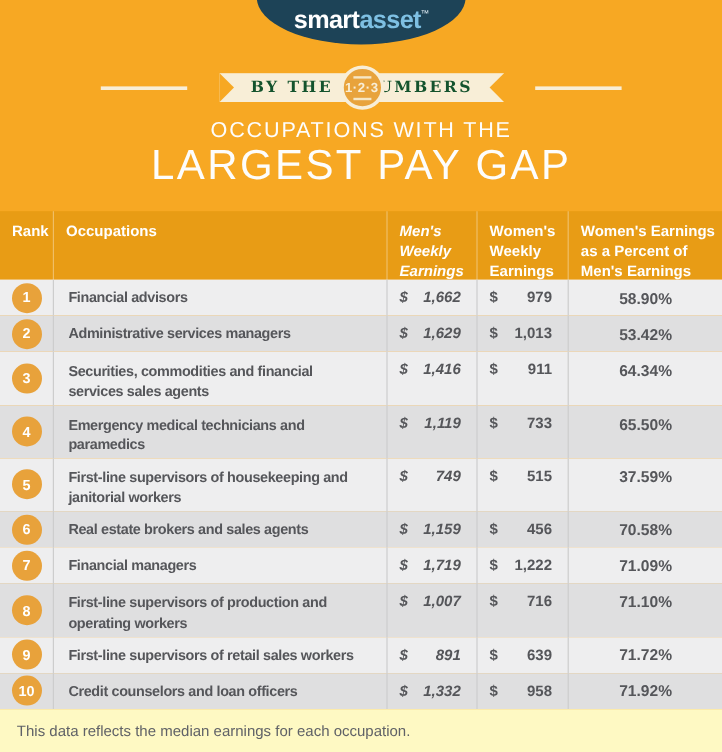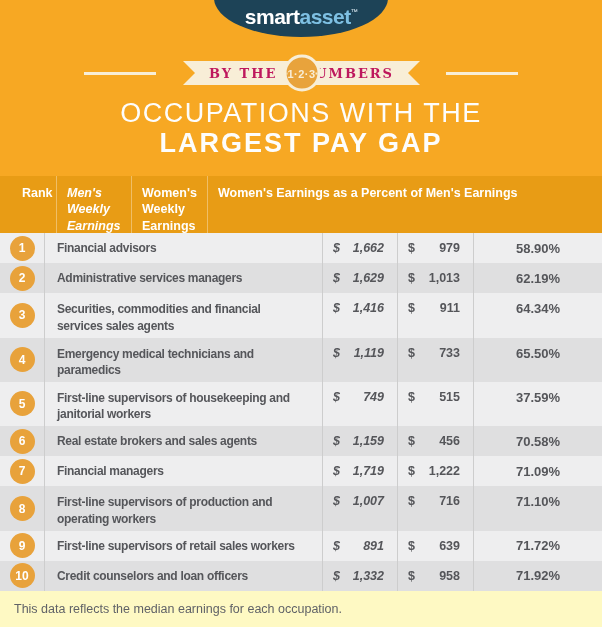--- a/index.html
+++ b/index.html
@@ -23,36 +23,36 @@
   .ribbon { position: absolute; left: 183px; right: 182px; top: 1px; height: 24px;
     background: #F8EED7; display: flex; align-items: center; justify-content: space-between;
     padding: 0 26px; }
   .ribbon::before { content: ""; position: absolute; left: 0; top: 0; width: 0; height: 0;
     border-top: 12px solid transparent; border-bottom: 12px solid transparent;
     border-left: 12px solid #F7A823; }
   .ribbon::after { content: ""; position: absolute; right: 0; top: 0; width: 0; height: 0;
     border-top: 12px solid transparent; border-bottom: 12px solid transparent;
     border-right: 12px solid #F7A823; }
   .ribbon-word { font-family: "DejaVu Serif", serif; font-weight: 700; font-size: 13px;
-    letter-spacing: 2px; color: #be185d; }
+    letter-spacing: 2px; color: #14532d; }
   .medallion { position: absolute; left: 50%; top: 50%; transform: translate(-50%, -50%);
     width: 37px; height: 37px; background: #E8A33C; border: 3px solid #F8EED7; border-radius: 50%;
-    display: flex; flex-direction: row; align-items: center; justify-content: center; z-index: 2; }
+    display: flex; flex-direction: column; align-items: center; justify-content: center; z-index: 2; }
   .medallion-line { width: 15px; height: 2px; background: #F6E7C6; margin: 2px 0; }
   .medallion-num { font-size: 11px; font-weight: 700; color: #F8EED7; letter-spacing: 0.5px; }
 
   
   .title { position: absolute; top: 98px; left: 0; right: 0; text-align: center; color: #FDFDFC; }
-  .title-line1 { font-size: 27px; font-weight: 400; letter-spacing: 1.5px; line-height: 1.15; }
-  .title-line2 { font-size: 27px; font-weight: 700; letter-spacing: 2px; line-height: 1.1; }
+  .title-line1 { font-size: 18px; font-weight: 400; letter-spacing: 1.5px; line-height: 1.15; }
+  .title-line2 { font-size: 35px; font-weight: 400; letter-spacing: 2px; line-height: 1.1; }
 
   
   .paygap-table { position: absolute; top: 176px; left: 0; right: 0; bottom: 36px;
     display: flex; flex-direction: column; }
-  .thead { height: 57px; background: #E89C15; display: flex; color: #fff; flex: 0 0 57px; padding-left: 12px; }
+  .thead { height: 57px; background: #E89C15; display: flex; color: #fff; flex: 0 0 57px; }
   .th { padding: 9px 6px 0 10px; font-size: 12.5px; font-weight: 700; line-height: 1.3; }
   .thead > .th + .th { border-left: 1px solid rgba(255,255,255,0.35); }
   .c-rank { width: 44px; }
   .c-occ  { width: 278px; }
   .c-men  { width: 75px; font-style: italic; }
   .c-wom  { width: 76px; }
   .c-pct  { flex: 1; }
 
   .tbody { flex: 1; display: flex; flex-direction: column; }
   .row { display: flex; width: 100%; }
@@ -105,20 +105,21 @@
   </div>
 
   <div class="title">
     <div class="title-line1">OCCUPATIONS WITH THE</div>
     <div class="title-line2">LARGEST PAY GAP</div>
   </div>
 
   <div class="paygap-table">
     <div class="thead">
       <div class="th c-rank">Rank</div>
+      <div class="th c-occ">Occupations</div>
       <div class="th c-men">Men's Weekly Earnings</div>
       <div class="th c-wom">Women's Weekly Earnings</div>
       <div class="th c-pct">Women's Earnings as a Percent of Men's Earnings</div>
     </div>
 
     <div class="tbody">
 
       <div class="row h1">
         <div class="rank-cell">
             <span class="badge">1</span>
@@ -141,21 +142,21 @@
           </div>
         <div class="occ-cell">Administrative services managers</div>
         <div class="money-cell c-men">
             <span>$</span>
             <span>1,629</span>
           </div>
         <div class="money-cell c-wom">
             <span>$</span>
             <span>1,013</span>
           </div>
-        <div class="pct-cell">62.19%</div>
+        <div class="pct-cell">53.42%</div>
       </div>
 
       <div class="row h2">
         <div class="rank-cell">
             <span class="badge">3</span>
           </div>
         <div class="occ-cell">Securities, commodities and financial
 services sales agents</div>
         <div class="money-cell c-men">
             <span>$</span>

